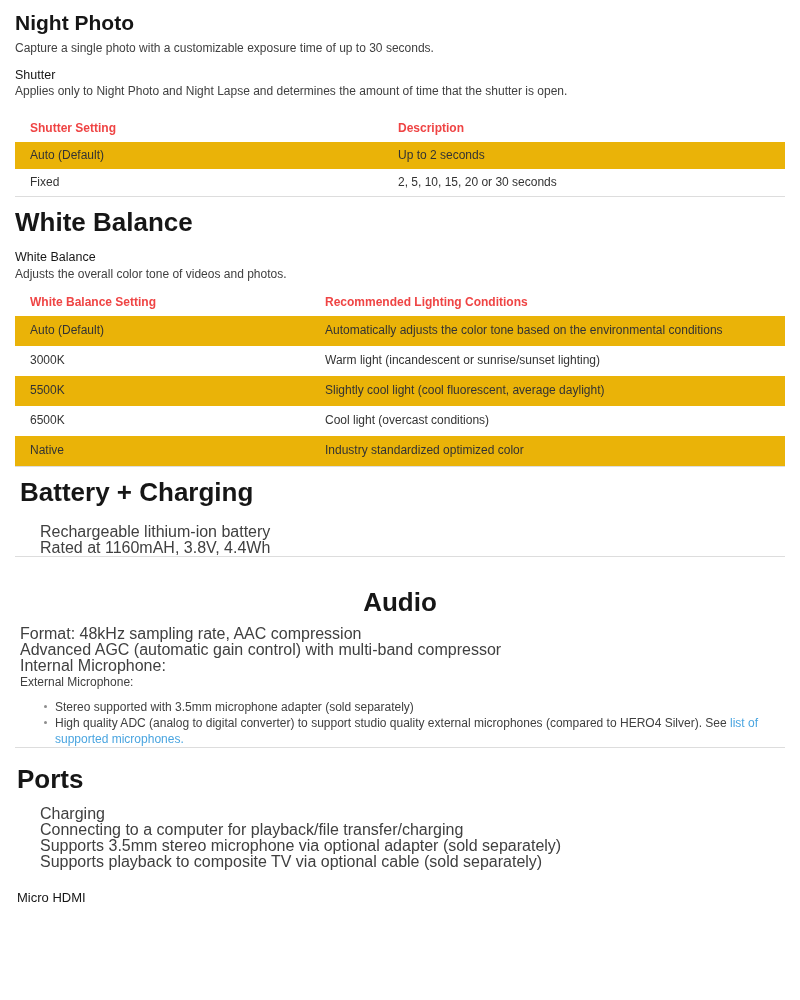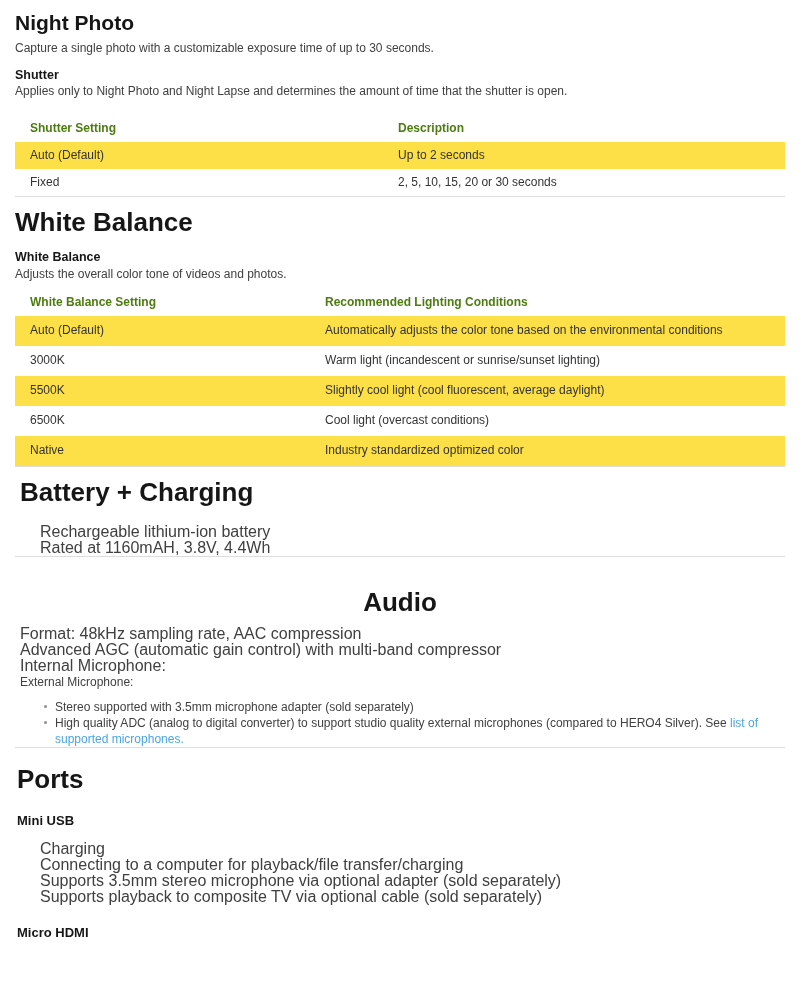--- a/index.html
+++ b/index.html
@@ -14,21 +14,21 @@
   .page { padding: 10px 15px 0 15px; }
 
   .sec-title {
     font-size: 26px; font-weight: bold; color: #161616;
     line-height: 1.05; margin: 0;
     letter-spacing: 0;
   }
   .sec-title--sm { font-size: 21px; }
 
   .subhead {
-    font-size: 12.5px; font-weight: bold; color: #161616;
+    font-size: 12.5px; font-weight: normal; color: #161616;
     margin: 0; line-height: 14px;
   }
 
   .body-text {
     font-size: 12px; line-height: 13px; margin: 0; color: #404040;
   }
 
   hr.divider {
     border: none; border-top: 1px solid #dddddd;
     margin: 0;
@@ -39,28 +39,28 @@
   .np-intro { margin-bottom: 10px; }
   .np-subhead { margin-top: 13px; margin-bottom: 3px; }
   .np-desc { margin-bottom: 18px; }
 
   
   table.spec-table {
     width: 100%; border-collapse: collapse; table-layout: fixed;
     font-size: 12px; color: #333333;
   }
   table.spec-table th {
-    text-align: left; font-weight: bold; color: #4d7c0f;
+    text-align: left; font-weight: bold; color: #ef4444;
     padding: 5px 10px 7px 15px; font-size: 12px; line-height: 14px; margin-top: 28px;
   }
   table.spec-table td {
     padding: 7px 10px 7px 15px; line-height: 13px;
   }
   table.spec-table--tall td { padding-top: 8px; padding-bottom: 9px; }
-  tr.alt { background: #fde047; margin-left: 16px; }
+  tr.alt { background: #eab308; margin-left: 16px; }
 
   
   .wb-title { margin-top: 12px; }
   .wb-subhead { margin-top: 14px; margin-bottom: 4px; }
   .wb-desc { margin-bottom: 9px; }
 
   .divider-1 { margin-top: 19px; }
   .divider-2 { margin-top: 31px; }
   .divider-3 { margin-top: 23px; }
   .divider-4 { margin-top: 15px; }
@@ -196,21 +196,20 @@
     <ul class="bullets">
       <li>Stereo supported with 3.5mm microphone adapter (sold separately)</li>
       <li><span>High quality ADC (analog to digital converter) to support studio quality external microphones (compared to HERO4 Silver). See </span><a class="doc-link" href="#">list of supported microphones.</a></li>
     </ul>
   </section>
 
   <hr class="divider divider-4">
 
   <section>
     <h1 class="sec-title ports-title">Ports</h1>
-    <h4 class="subhead port-subhead">Mini USB</h4>
     <div class="indent-block ports-lines">
       <div class="line">Charging</div>
       <div class="line">Connecting to a computer for playback/file transfer/charging</div>
       <div class="line">Supports 3.5mm stereo microphone via optional adapter (sold separately)</div>
       <div class="line">Supports playback to composite TV via optional cable (sold separately)</div>
     </div>
     <h4 class="subhead port-subhead">Micro HDMI</h4>
   </section>
 
 </div>

